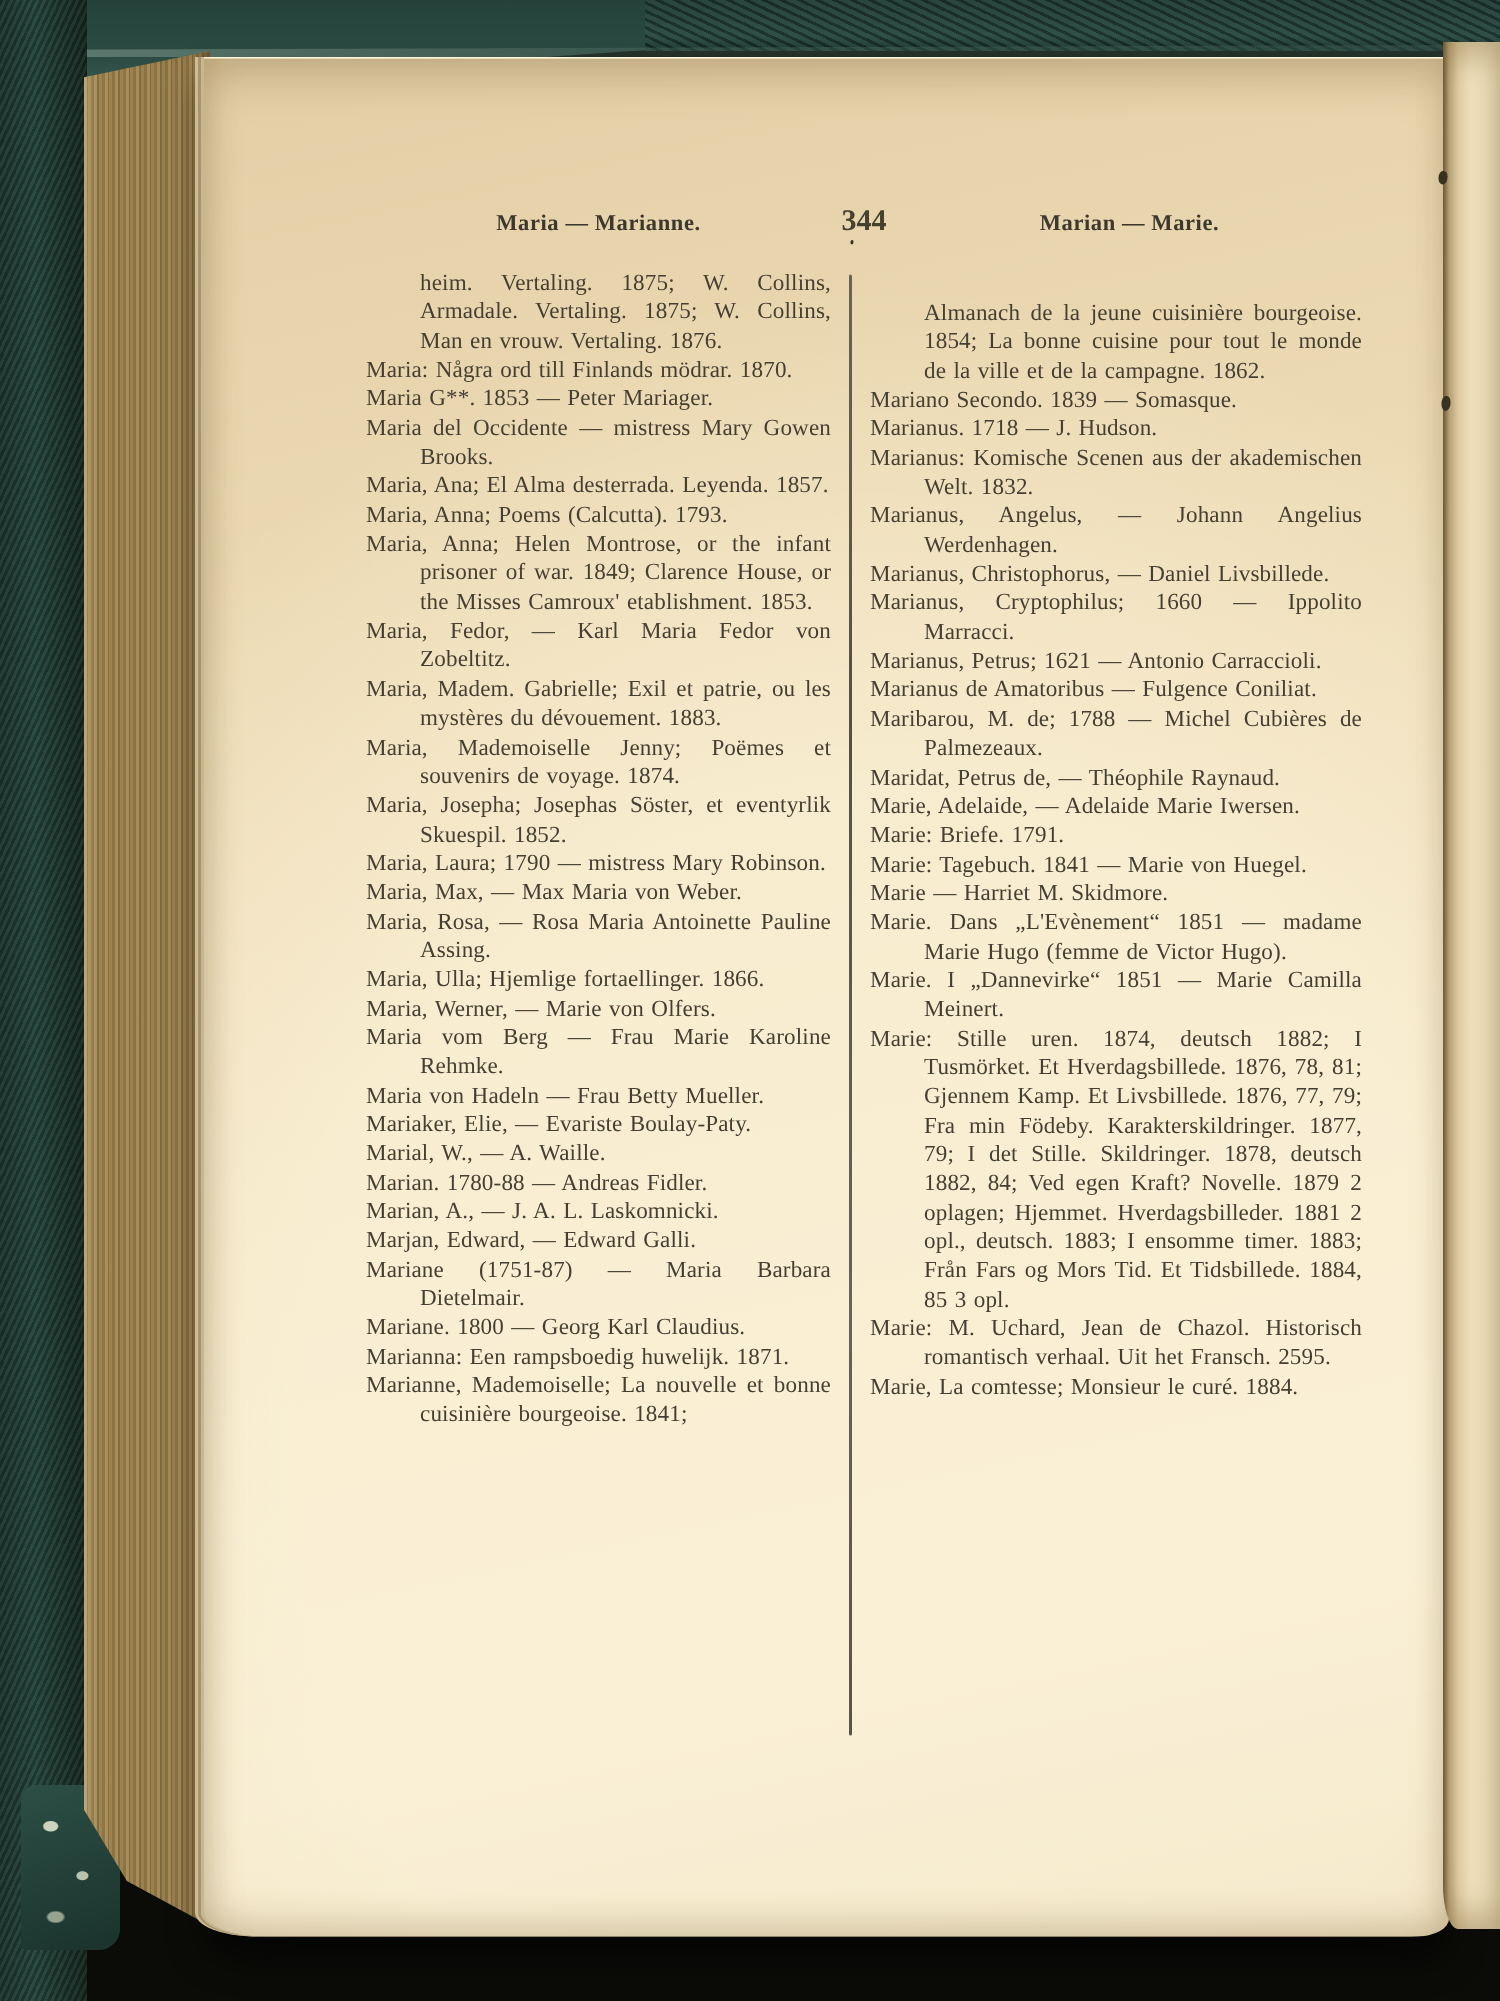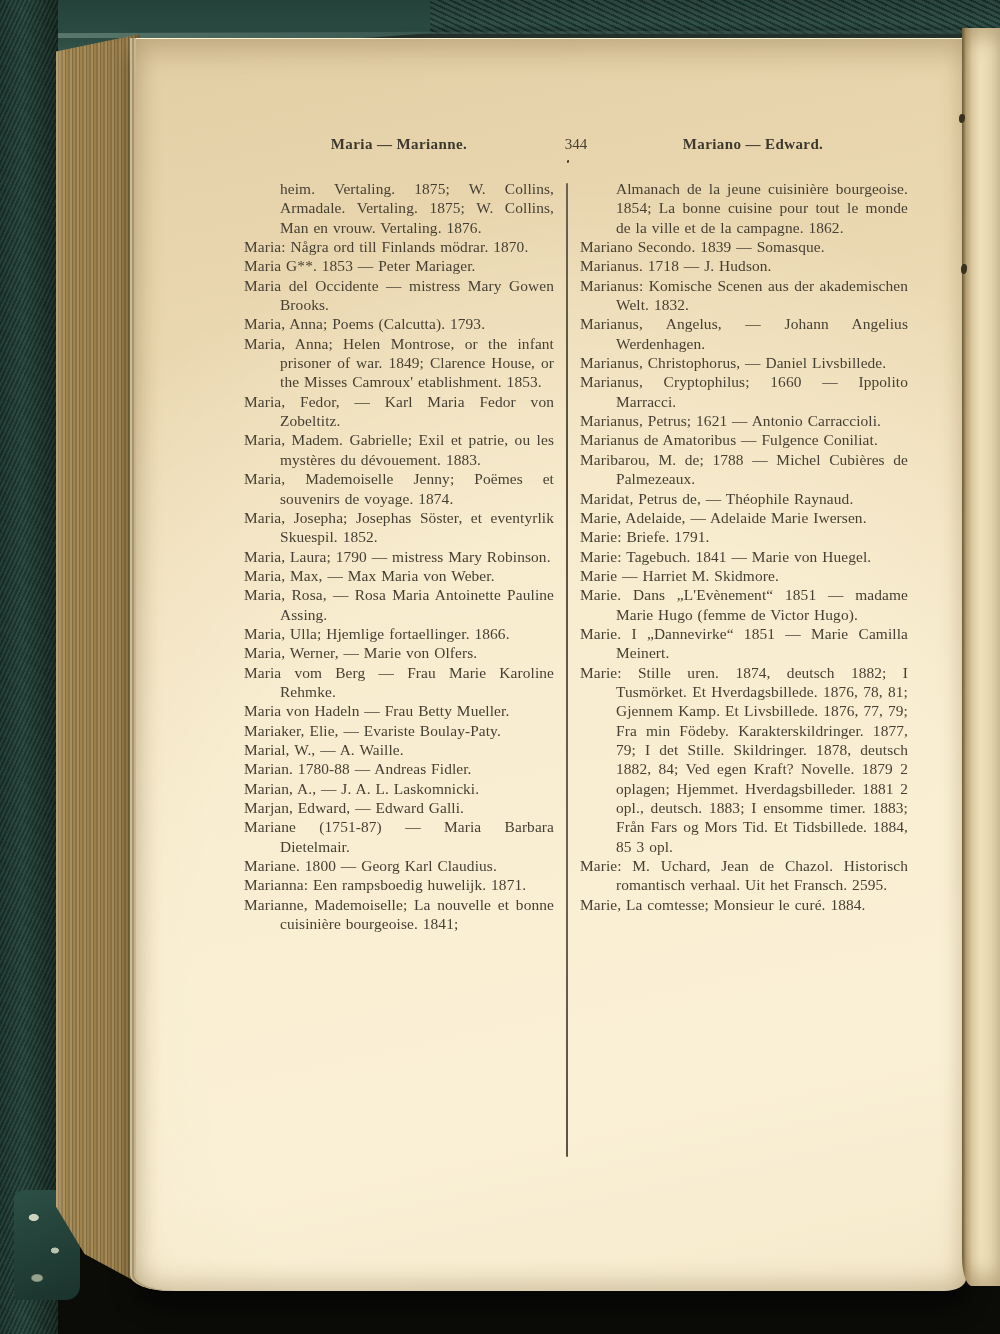--- a/index.html
+++ b/index.html
@@ -57,26 +57,26 @@
 
   .speck{position:absolute;background:#39311f;border-radius:50% 40% 55% 45%;}
   .speck.s1{left:959px;top:114px;width:6px;height:9px;}
   .speck.s2{left:961px;top:264px;width:6px;height:10px;}
   .speck.s3{left:567px;top:160px;width:2px;height:3px;}
 
   
   .running-header{position:absolute;top:97px;left:108px;width:664px;display:grid;
     grid-template-columns:310px 44px 310px;align-items:baseline;color:#3d382d;}
   .running-header .title{font-weight:bold;font-size:15px;text-align:center;letter-spacing:.4px;}
-  .running-header .pageno{font-size:15px;text-align:center;font-weight:normal;color:#46402f;}
+  .running-header .pageno{font-size:20px;text-align:center;font-weight:bold;color:#46402f;}
 
   .columns{position:absolute;top:140px;left:108px;width:664px;}
   .column{position:absolute;top:0;color:#453f33;font-size:15.4px;line-height:19.35px;}
   .column.left{left:0;width:310px;}
-  .column.right{left:336px;width:328px;}
+  .column.right{left:336px;width:328px;margin-top:20px;}
   .col-rule{position:absolute;left:322px;top:4px;width:2px;height:974px;
     background:linear-gradient(180deg,#6b6352 0,#575040 30%,#6b6356 70%,#5b5344 100%);
     border-radius:2px;}
 
   .entry{margin:0;text-align:justify;text-indent:-36px;padding-left:36px;
     letter-spacing:.1px;word-spacing:.06em;}
   .entry.continuation{text-indent:0;}
 </style>
 </head>
 <body>
@@ -87,29 +87,30 @@
   <div class="cover-worn-edge"></div>
   <div class="cover-left"></div>
   <div class="cover-worn-corner"></div>
 
   <div class="page-stack"></div>
 
   <div class="main-page">
     <div class="running-header">
       <span class="title">Maria — Marianne.</span>
       <span class="pageno">344</span>
-      <span class="title">Mariano — Edward.</span>
+      <span class="title">Marian — Marie.</span>
     </div>
 
     <div class="columns">
       <div class="column left">
           <p class="entry continuation">heim. Vertaling. 1875; W. Collins, Armadale. Vertaling. 1875; W. Collins, Man en vrouw. Vertaling. 1876.</p>
           <p class="entry">Maria: Några ord till Finlands mödrar. 1870.</p>
           <p class="entry">Maria G**. 1853 — Peter Mariager.</p>
           <p class="entry">Maria del Occidente — mistress Mary Gowen Brooks.</p>
+          <p class="entry">Maria, Ana; El Alma desterrada. Leyenda. 1857.</p>
           <p class="entry">Maria, Anna; Poems (Calcutta). 1793.</p>
           <p class="entry">Maria, Anna; Helen Montrose, or the infant prisoner of war. 1849; Clarence House, or the Misses Camroux' etablishment. 1853.</p>
           <p class="entry">Maria, Fedor, — Karl Maria Fedor von Zobeltitz.</p>
           <p class="entry">Maria, Madem. Gabrielle; Exil et patrie, ou les mystères du dévouement. 1883.</p>
           <p class="entry">Maria, Mademoiselle Jenny; Poëmes et souvenirs de voyage. 1874.</p>
           <p class="entry">Maria, Josepha; Josephas Söster, et eventyrlik Skuespil. 1852.</p>
           <p class="entry">Maria, Laura; 1790 — mistress Mary Robinson.</p>
           <p class="entry">Maria, Max, — Max Maria von Weber.</p>
           <p class="entry">Maria, Rosa, — Rosa Maria Antoinette Pauline Assing.</p>
           <p class="entry">Maria, Ulla; Hjemlige fortaellinger. 1866.</p>

